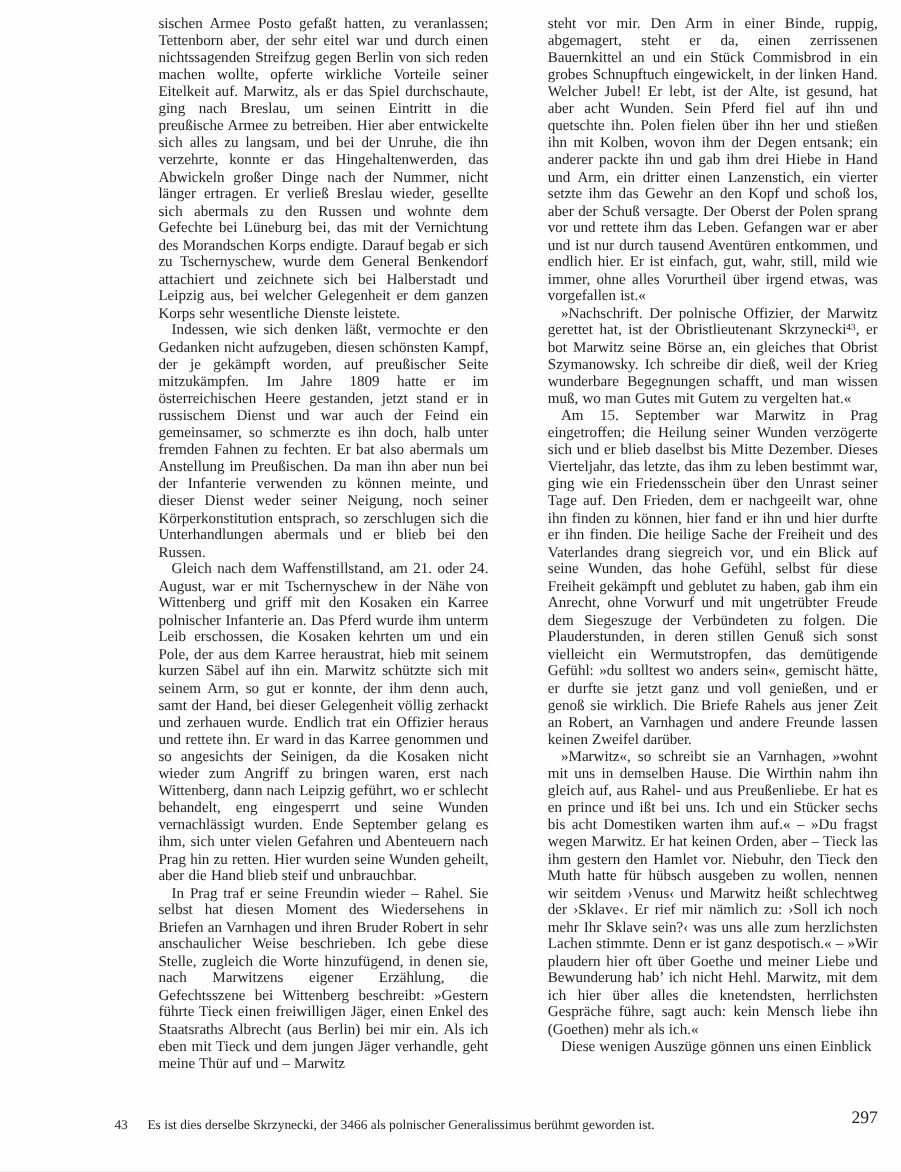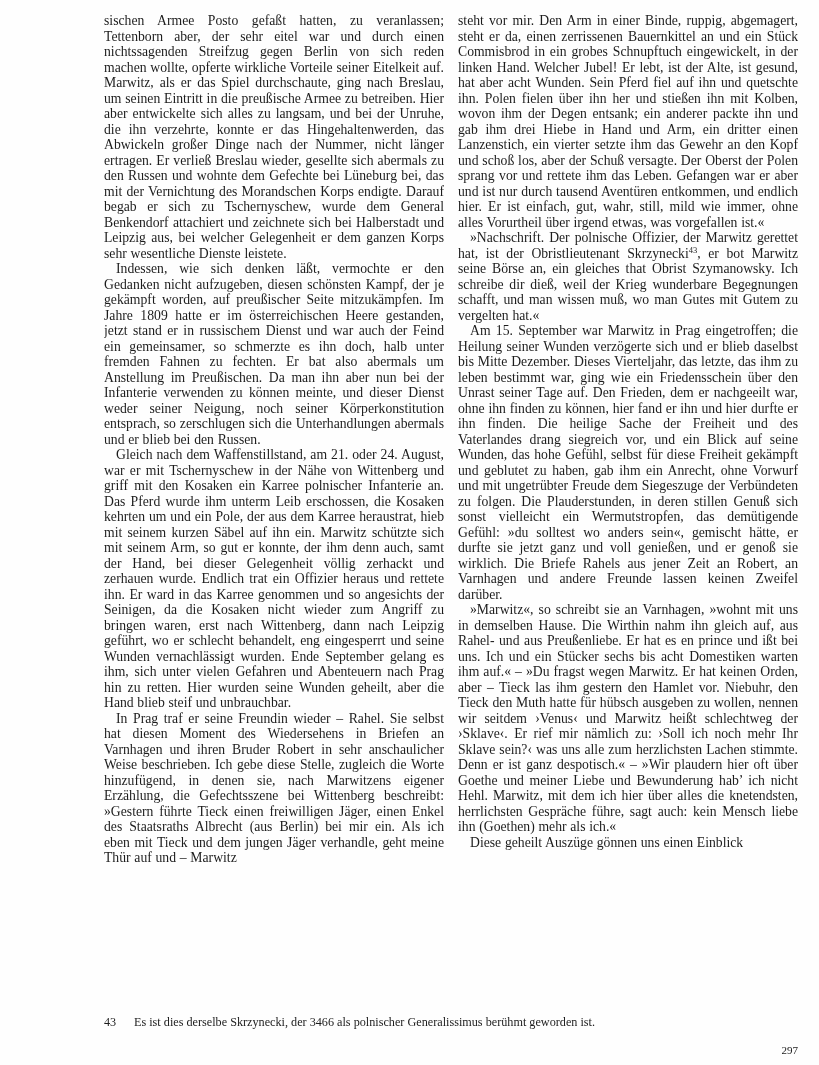--- a/index.html
+++ b/index.html
@@ -27,20 +27,21 @@
   .column {
     width: 340px;
     height: 998px;
     overflow: hidden;
     text-align: justify;
     font-size: 13.7px;
     line-height: 15.5px;
     hyphens: auto;
     -webkit-hyphens: auto;
     word-spacing: 0.3px;
+    margin-left: 40px;
   }
   p.para {
     margin: 0;
     padding: 0;
   }
   p.para.indent {
     text-indent: 12px;
   }
   sup.fn-ref {
     font-size: 8.5px;
@@ -60,43 +61,43 @@
   }
   .fn-marker {
     flex: 0 0 30px;
   }
   .fn-text {
     flex: 1 1 auto;
   }
   .pagenum {
     position: absolute;
     left: 104px;
-    top: 1044px;
+    top: 1008px;
     width: 694px;
     text-align: right;
-    font-size: 11px;
+    font-size: 16px;
   }
 </style>
 </head>
 <body>
 
 <div class="page">
   <div class="textblock">
     <div class="column" id="col-left">
         <p class="para" lang="de">sischen Armee Posto gefaßt hatten, zu veranlassen; Tettenborn aber, der sehr eitel war und durch einen nichtssagenden Streifzug gegen Berlin von sich reden machen wollte, opferte wirkliche Vorteile seiner Eitelkeit auf. Marwitz, als er das Spiel durchschaute, ging nach Breslau, um seinen Eintritt in die preußische Armee zu betreiben. Hier aber entwickelte sich alles zu langsam, und bei der Unruhe, die ihn verzehrte, konnte er das Hingehaltenwerden, das Abwickeln großer Dinge nach der Nummer, nicht länger ertragen. Er verließ Breslau wieder, gesellte sich abermals zu den Russen und wohnte dem Gefechte bei Lüneburg bei, das mit der Vernichtung des Morandschen Korps endigte. Darauf begab er sich zu Tschernyschew, wurde dem General Benkendorf attachiert und zeichnete sich bei Halberstadt und Leipzig aus, bei welcher Gelegenheit er dem ganzen Korps sehr wesentliche Dienste leistete.</p>
         <p class="para indent" lang="de">Indessen, wie sich denken läßt, vermochte er den Gedanken nicht aufzugeben, diesen schönsten Kampf, der je gekämpft worden, auf preußischer Seite mitzukämpfen. Im Jahre 1809 hatte er im österreichischen Heere gestanden, jetzt stand er in russischem Dienst und war auch der Feind ein gemeinsamer, so schmerzte es ihn doch, halb unter fremden Fahnen zu fechten. Er bat also abermals um Anstellung im Preußischen. Da man ihn aber nun bei der Infanterie verwenden zu können meinte, und dieser Dienst weder seiner Neigung, noch seiner Körperkonstitution entsprach, so zerschlugen sich die Unterhandlungen abermals und er blieb bei den Russen.</p>
         <p class="para indent" lang="de">Gleich nach dem Waffenstillstand, am 21. oder 24. August, war er mit Tschernyschew in der Nähe von Wittenberg und griff mit den Kosaken ein Karree polnischer Infanterie an. Das Pferd wurde ihm unterm Leib erschossen, die Kosaken kehrten um und ein Pole, der aus dem Karree heraustrat, hieb mit seinem kurzen Säbel auf ihn ein. Marwitz schützte sich mit seinem Arm, so gut er konnte, der ihm denn auch, samt der Hand, bei dieser Gelegenheit völlig zerhackt und zerhauen wurde. Endlich trat ein Offizier heraus und rettete ihn. Er ward in das Karree genommen und so angesichts der Seinigen, da die Kosaken nicht wieder zum Angriff zu bringen waren, erst nach Wittenberg, dann nach Leipzig geführt, wo er schlecht behandelt, eng eingesperrt und seine Wunden vernachlässigt wurden. Ende September gelang es ihm, sich unter vielen Gefahren und Abenteuern nach Prag hin zu retten. Hier wurden seine Wunden geheilt, aber die Hand blieb steif und unbrauchbar.</p>
         <p class="para indent" lang="de">In Prag traf er seine Freundin wieder – Rahel. Sie selbst hat diesen Moment des Wiedersehens in Briefen an Varnhagen und ihren Bruder Robert in sehr anschaulicher Weise beschrieben. Ich gebe diese Stelle, zugleich die Worte hinzufügend, in denen sie, nach Marwitzens eigener Erzählung, die Gefechtsszene bei Wittenberg beschreibt: »Gestern führte Tieck einen freiwilligen Jäger, einen Enkel des Staatsraths Albrecht (aus Berlin) bei mir ein. Als ich eben mit Tieck und dem jungen Jäger verhandle, geht meine Thür auf und – Marwitz</p>
       </div>
     <div class="column" id="col-right">
         <p class="para" lang="de">steht vor mir. Den Arm in einer Binde, ruppig, abgemagert, steht er da, einen zerrissenen Bauernkittel an und ein Stück Commisbrod in ein grobes Schnupftuch eingewickelt, in der linken Hand. Welcher Jubel! Er lebt, ist der Alte, ist gesund, hat aber acht Wunden. Sein Pferd fiel auf ihn und quetschte ihn. Polen fielen über ihn her und stießen ihn mit Kolben, wovon ihm der Degen entsank; ein anderer packte ihn und gab ihm drei Hiebe in Hand und Arm, ein dritter einen Lanzenstich, ein vierter setzte ihm das Gewehr an den Kopf und schoß los, aber der Schuß versagte. Der Oberst der Polen sprang vor und rettete ihm das Leben. Gefangen war er aber und ist nur durch tausend Aventüren entkommen, und endlich hier. Er ist einfach, gut, wahr, still, mild wie immer, ohne alles Vorurtheil über irgend etwas, was vorgefallen ist.«</p>
         <p class="para indent" lang="de">»Nachschrift. Der polnische Offizier, der Marwitz gerettet hat, ist der Obristlieutenant Skrzynecki<sup class="fn-ref">43</sup>, er bot Marwitz seine Börse an, ein gleiches that Obrist Szymanowsky. Ich schreibe dir dieß, weil der Krieg wunderbare Begegnungen schafft, und man wissen muß, wo man Gutes mit Gutem zu vergelten hat.«</p>
         <p class="para indent" lang="de">Am 15. September war Marwitz in Prag eingetroffen; die Heilung seiner Wunden verzögerte sich und er blieb daselbst bis Mitte Dezember. Dieses Vierteljahr, das letzte, das ihm zu leben bestimmt war, ging wie ein Friedensschein über den Unrast seiner Tage auf. Den Frieden, dem er nachgeeilt war, ohne ihn finden zu können, hier fand er ihn und hier durfte er ihn finden. Die heilige Sache der Freiheit und des Vaterlandes drang siegreich vor, und ein Blick auf seine Wunden, das hohe Gefühl, selbst für diese Freiheit gekämpft und geblutet zu haben, gab ihm ein Anrecht, ohne Vorwurf und mit ungetrübter Freude dem Siegeszuge der Verbündeten zu folgen. Die Plauderstunden, in deren stillen Genuß sich sonst vielleicht ein Wermutstropfen, das demütigende Gefühl: »du solltest wo anders sein«, gemischt hätte, er durfte sie jetzt ganz und voll genießen, und er genoß sie wirklich. Die Briefe Rahels aus jener Zeit an Robert, an Varnhagen und andere Freunde lassen keinen Zweifel darüber.</p>
         <p class="para indent" lang="de">»Marwitz«, so schreibt sie an Varnhagen, »wohnt mit uns in demselben Hause. Die Wirthin nahm ihn gleich auf, aus Rahel- und aus Preußenliebe. Er hat es en prince und ißt bei uns. Ich und ein Stücker sechs bis acht Domestiken warten ihm auf.« – »Du fragst wegen Marwitz. Er hat keinen Orden, aber – Tieck las ihm gestern den Hamlet vor. Niebuhr, den Tieck den Muth hatte für hübsch ausgeben zu wollen, nennen wir seitdem ›Venus‹ und Marwitz heißt schlechtweg der ›Sklave‹. Er rief mir nämlich zu: ›Soll ich noch mehr Ihr Sklave sein?‹ was uns alle zum herzlichsten Lachen stimmte. Denn er ist ganz despotisch.« – »Wir plaudern hier oft über Goethe und meiner Liebe und Bewunderung hab’ ich nicht Hehl. Marwitz, mit dem ich hier über alles die knetendsten, herrlichsten Gespräche führe, sagt auch: kein Mensch liebe ihn (Goethen) mehr als ich.«</p>
-        <p class="para indent" lang="de">Diese geheilt Auszüge gönnen uns einen Einblick</p>
+        <p class="para indent" lang="de">Diese wenigen Auszüge gönnen uns einen Einblick</p>
       </div>
   </div>
   <div class="footnote">
     <span class="fn-marker">43</span>
     <span class="fn-text">Es ist dies derselbe Skrzynecki, der 3466 als polnischer Generalissimus berühmt geworden ist.</span>
   </div>
   <div class="pagenum">297</div>
 </div>
 
 </body></html>

